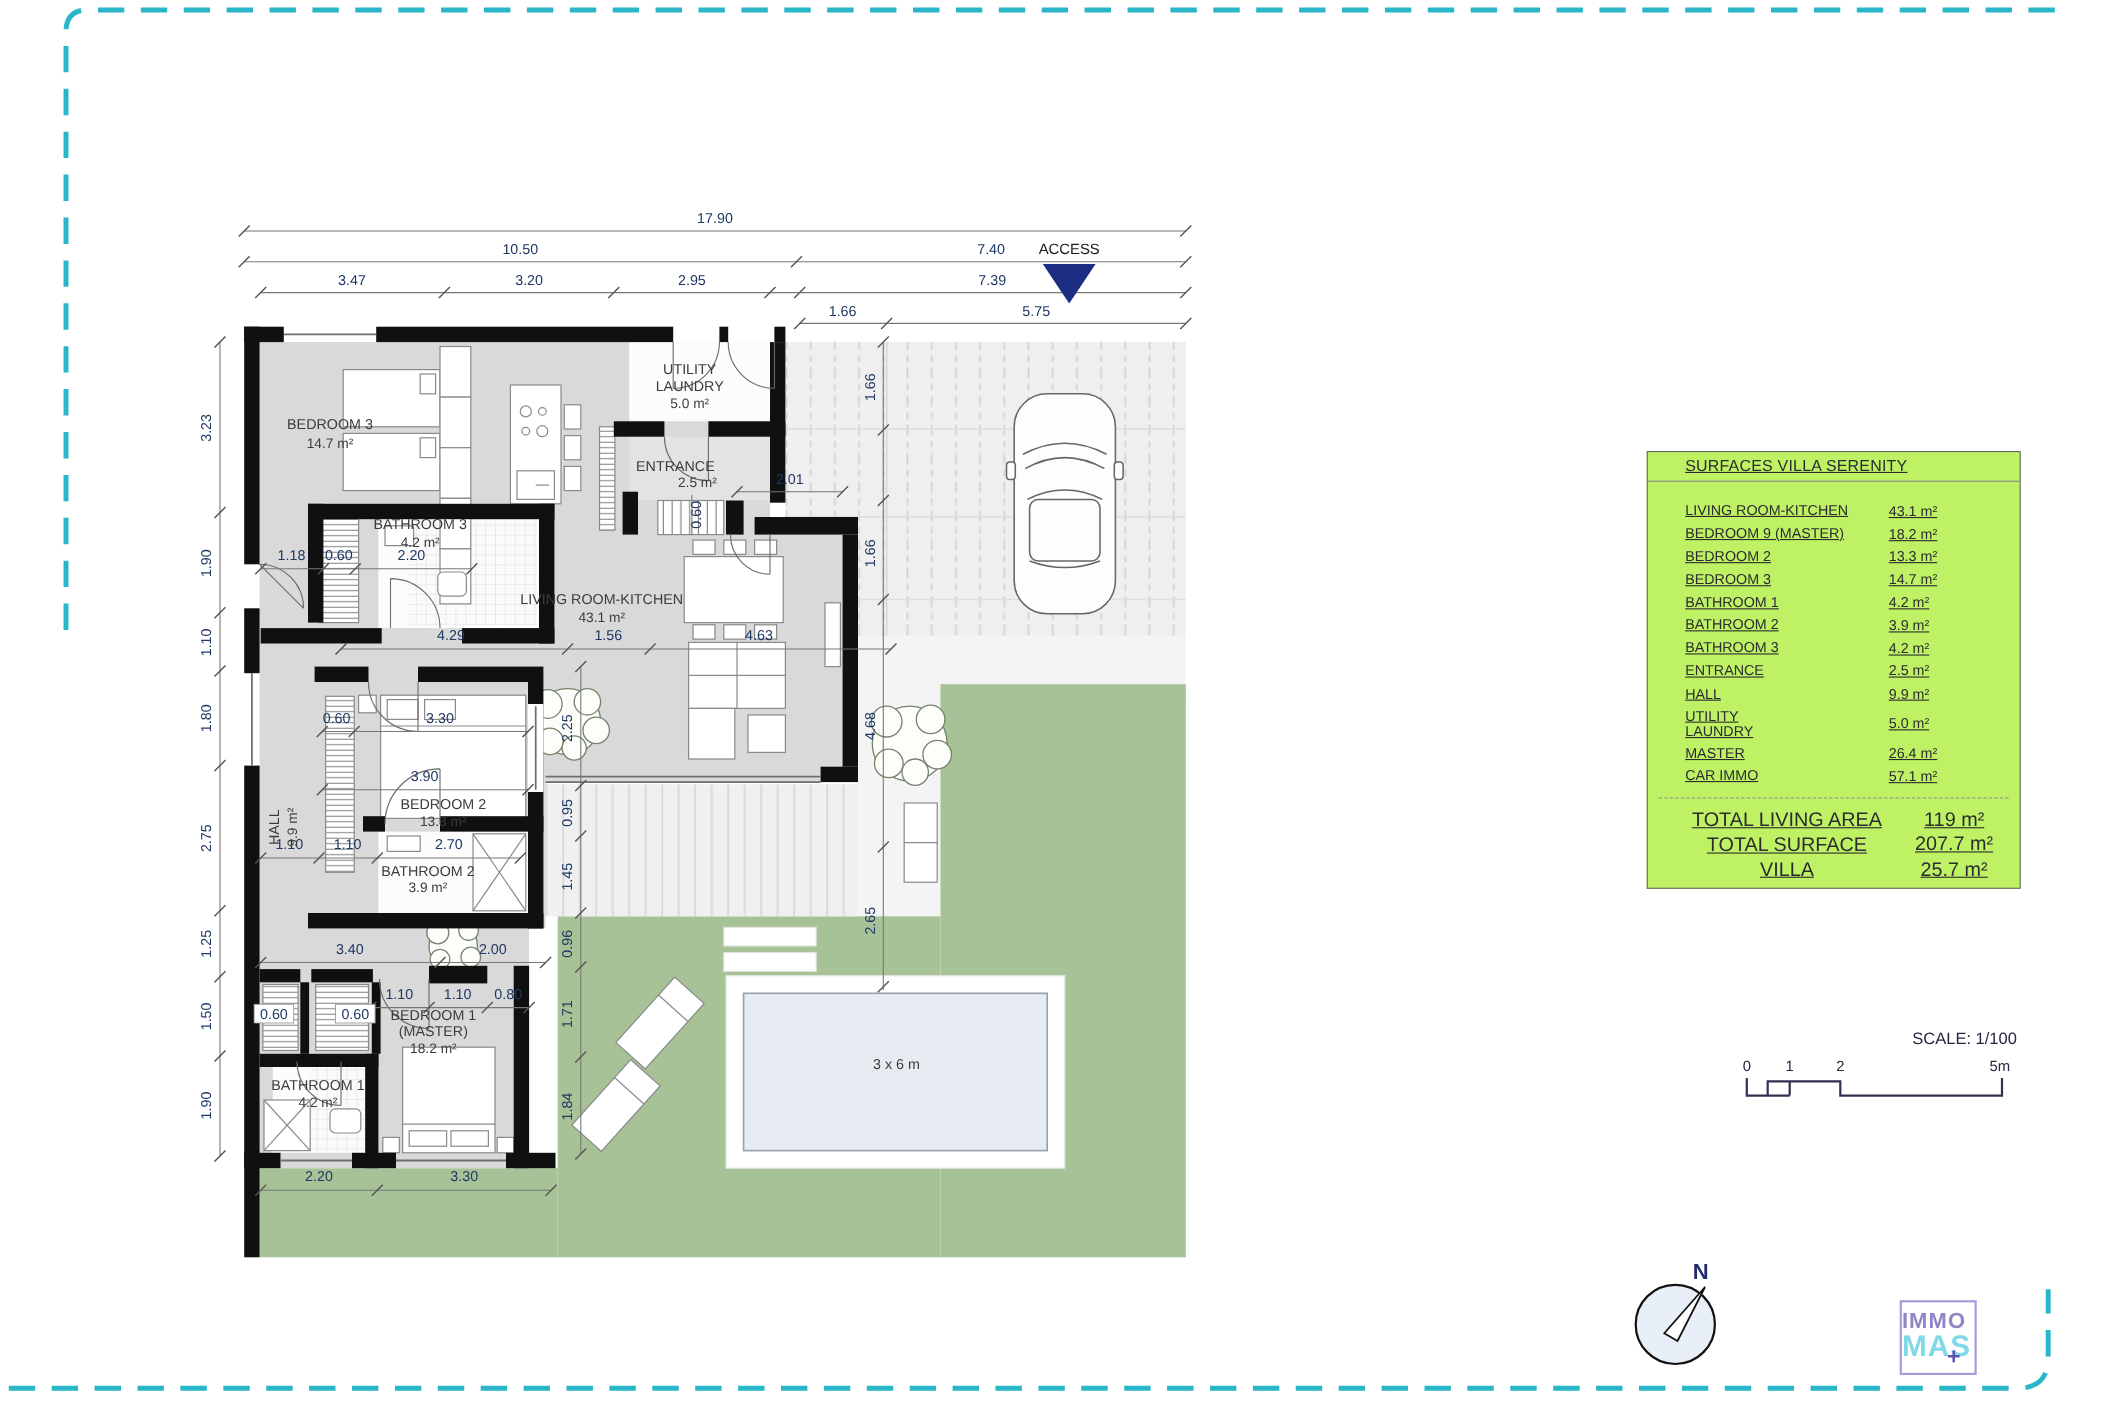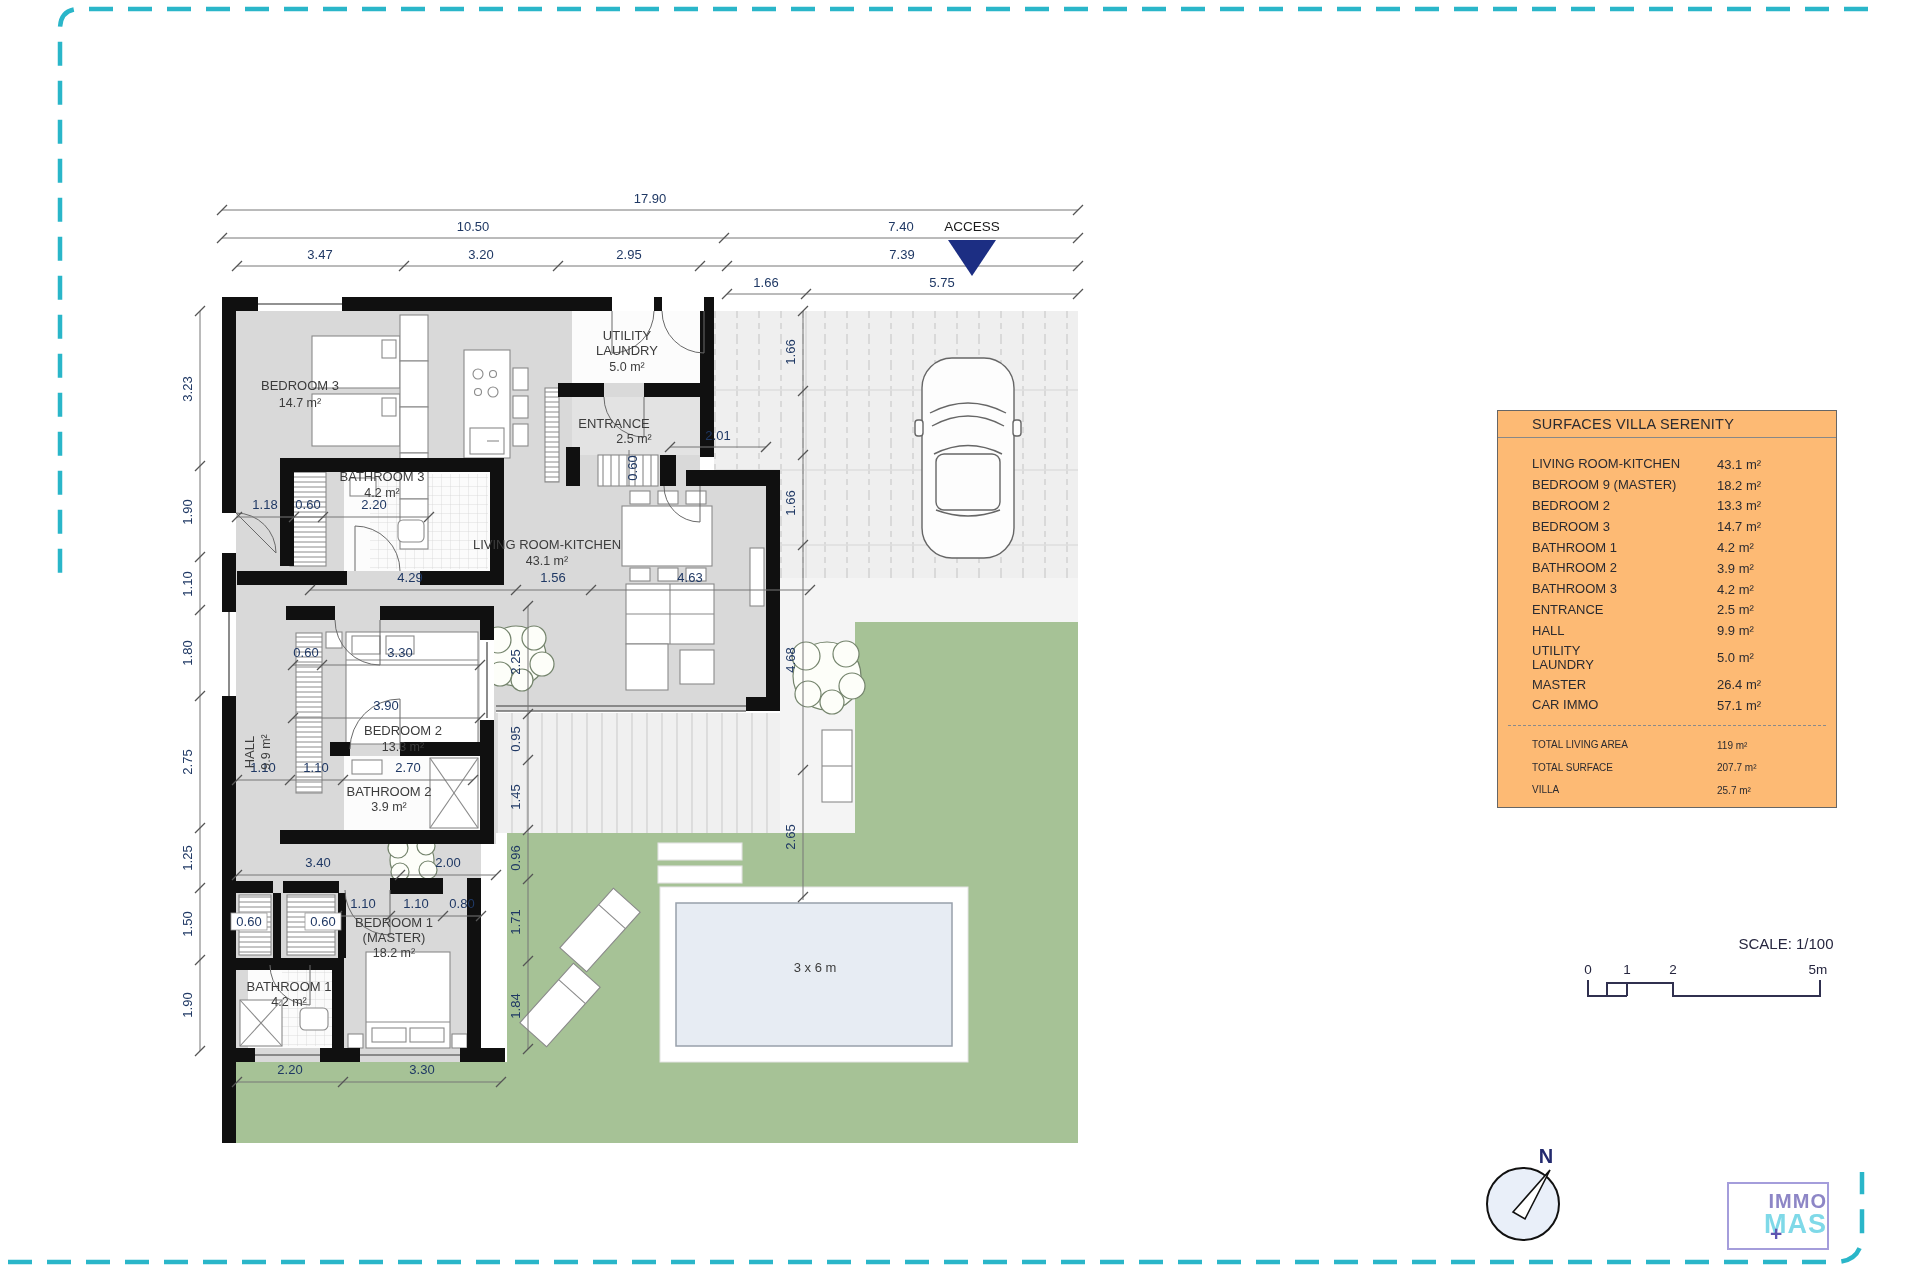--- a/index.html
+++ b/index.html
@@ -4,33 +4,33 @@
 <style>
   html,body{margin:0;padding:0;background:#fff;}
   body{font-family:"Liberation Sans", sans-serif;}
   .page{position:relative;width:1920px;height:1280px;background:#fff;overflow:hidden;}
   svg text{font-family:"Liberation Sans", sans-serif;}
   .dimtxt{fill:#1f3864;font-size:13px;}
   .roomtxt{fill:#3c3c3c;font-size:13px;}
   .areatxt{fill:#3c3c3c;font-size:12.5px;}
   
   .surf-table{position:absolute;left:1497px;top:410px;width:340px;height:398px;
-    border:1.5px solid #666;background:#fdba74;box-sizing:border-box;color:#2b2b30;}
+    border:1.5px solid #666;background:#bef264;box-sizing:border-box;color:#2b2b30;text-decoration:underline;}
   .surf-title{height:26px;line-height:26px;padding-left:34px;font-size:14.5px;
     border-bottom:1.5px solid #888;letter-spacing:.2px;}
   .surf-body{padding:16px 0 0 0;}
   .srow{display:flex;height:20.8px;align-items:center;font-size:13px;}
   .srow.tall{height:33px;}
   .sl{width:185px;padding-left:34px;line-height:14px;}
   .sv{flex:1;}
   .ssep{border-top:1.5px dashed #8a8a8a;margin:9px 10px 8px 10px;}
-  .trow{display:flex;height:22.5px;align-items:center;font-size:10px;}
+  .trow{display:flex;height:22.5px;align-items:center;font-size:18px;text-align:center;}
   
-  .logo{position:absolute;left:1727px;top:1182px;width:102px;height:68px;
-    border:2px solid #a49ddb;box-sizing:border-box;text-align:right;}
+  .logo{position:absolute;left:1727px;top:1182px;width:70px;height:68px;
+    border:2px solid #a49ddb;box-sizing:border-box;text-align:left;}
   .logo .l1{margin-top:7px;font-size:20px;font-weight:bold;color:#8d86c6;letter-spacing:1px;line-height:20px;}
   .logo .l2{font-size:27px;font-weight:bold;color:#7fd9e8;letter-spacing:1px;line-height:26px;position:relative;}
   .logo .plus{position:absolute;left:41px;top:10px;font-size:21px;font-weight:bold;color:#5e55b0;}
 </style>
 </head>
 <body>
 
 <div class="page">
 
 <svg width="1920" height="1280" viewBox="0 0 1920 1280">

